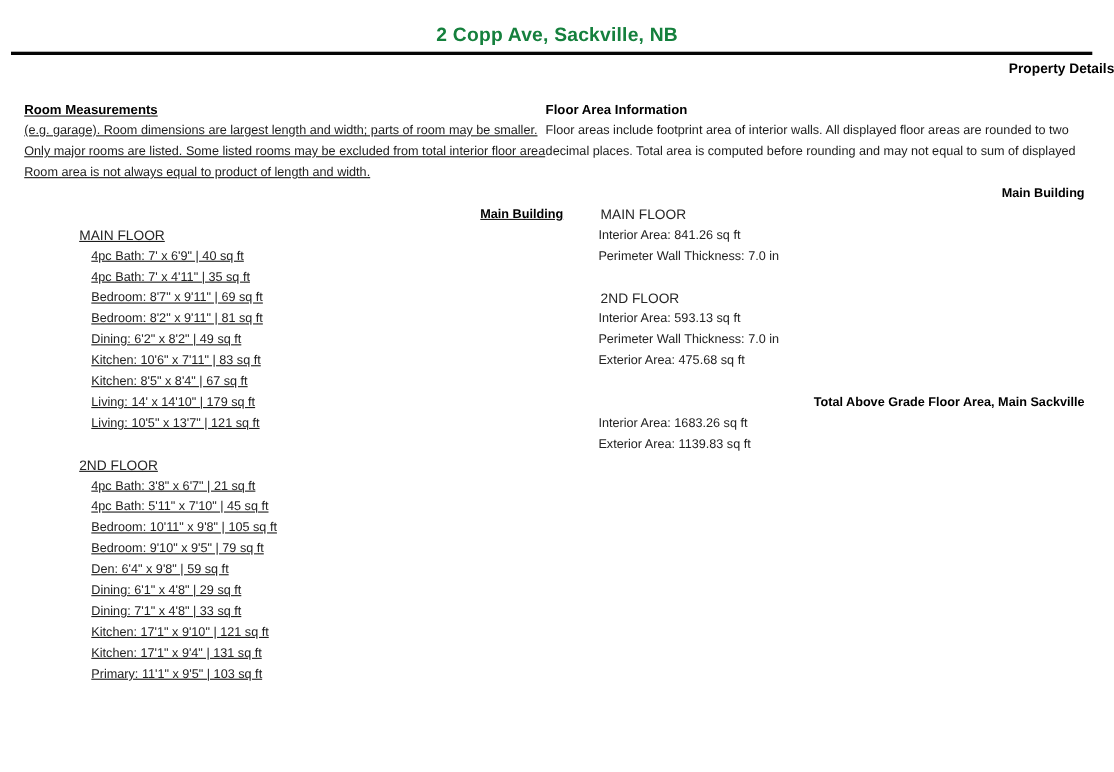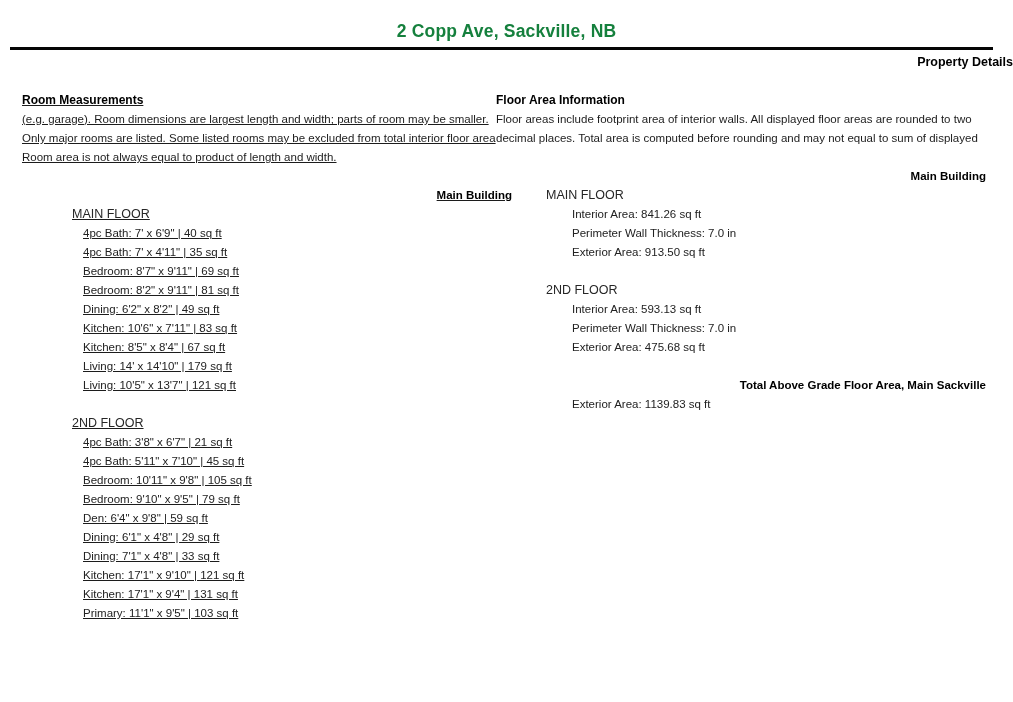--- a/index.html
+++ b/index.html
@@ -62,21 +62,21 @@
     text-align: right;
   }
   .col-left  .building-name { margin-left: 35px; }
   .col-right .building-name, .col-right .total-heading { margin-left: 39px; }
   .floor-name {
     margin-left: 50px;
     font-size: 12.5px;
     color: #262626;
   }
   .item { margin-left: 61px; color: #222222; }
-  .col-right .item { margin-left: 76px; }
+  .col-right .item { margin-left: 48px; }
   .floor-block { margin-bottom: 19px; }
   .total-section { margin-top: 19px; }
 </style>
 </head>
 <body>
 
 <div class="page">
 
   <div class="doc-title">2 Copp Ave, Sackville, NB</div>
   <div class="rule"></div>
@@ -167,40 +167,40 @@
       <div>
 
           <div class="floor-block">
             <div class="line floor-name">MAIN FLOOR</div>
             <div>
 
                 <div class="line item">Interior Area: 841.26 sq ft</div>
 
                 <div class="line item">Perimeter Wall Thickness: 7.0 in</div>
 
-                <div class="line item">Exterior Area: 913.50 sq ft</div>
               </div>
           </div>
 
           <div class="floor-block">
             <div class="line floor-name">2ND FLOOR</div>
             <div>
 
                 <div class="line item">Interior Area: 593.13 sq ft</div>
 
                 <div class="line item">Perimeter Wall Thickness: 7.0 in</div>
 
                 <div class="line item">Exterior Area: 475.68 sq ft</div>
               </div>
           </div>
         </div>
     </div>
     <div class="total-section">
       <div class="line total-heading">Total Above Grade Floor Area, Main Sackville</div>
       <div>
 
+          <div class="line item">Interior Area: 1683.26 sq ft</div>
 
           <div class="line item">Exterior Area: 1139.83 sq ft</div>
         </div>
     </div>
   </section>
 
 </div>
 
 </body></html>

